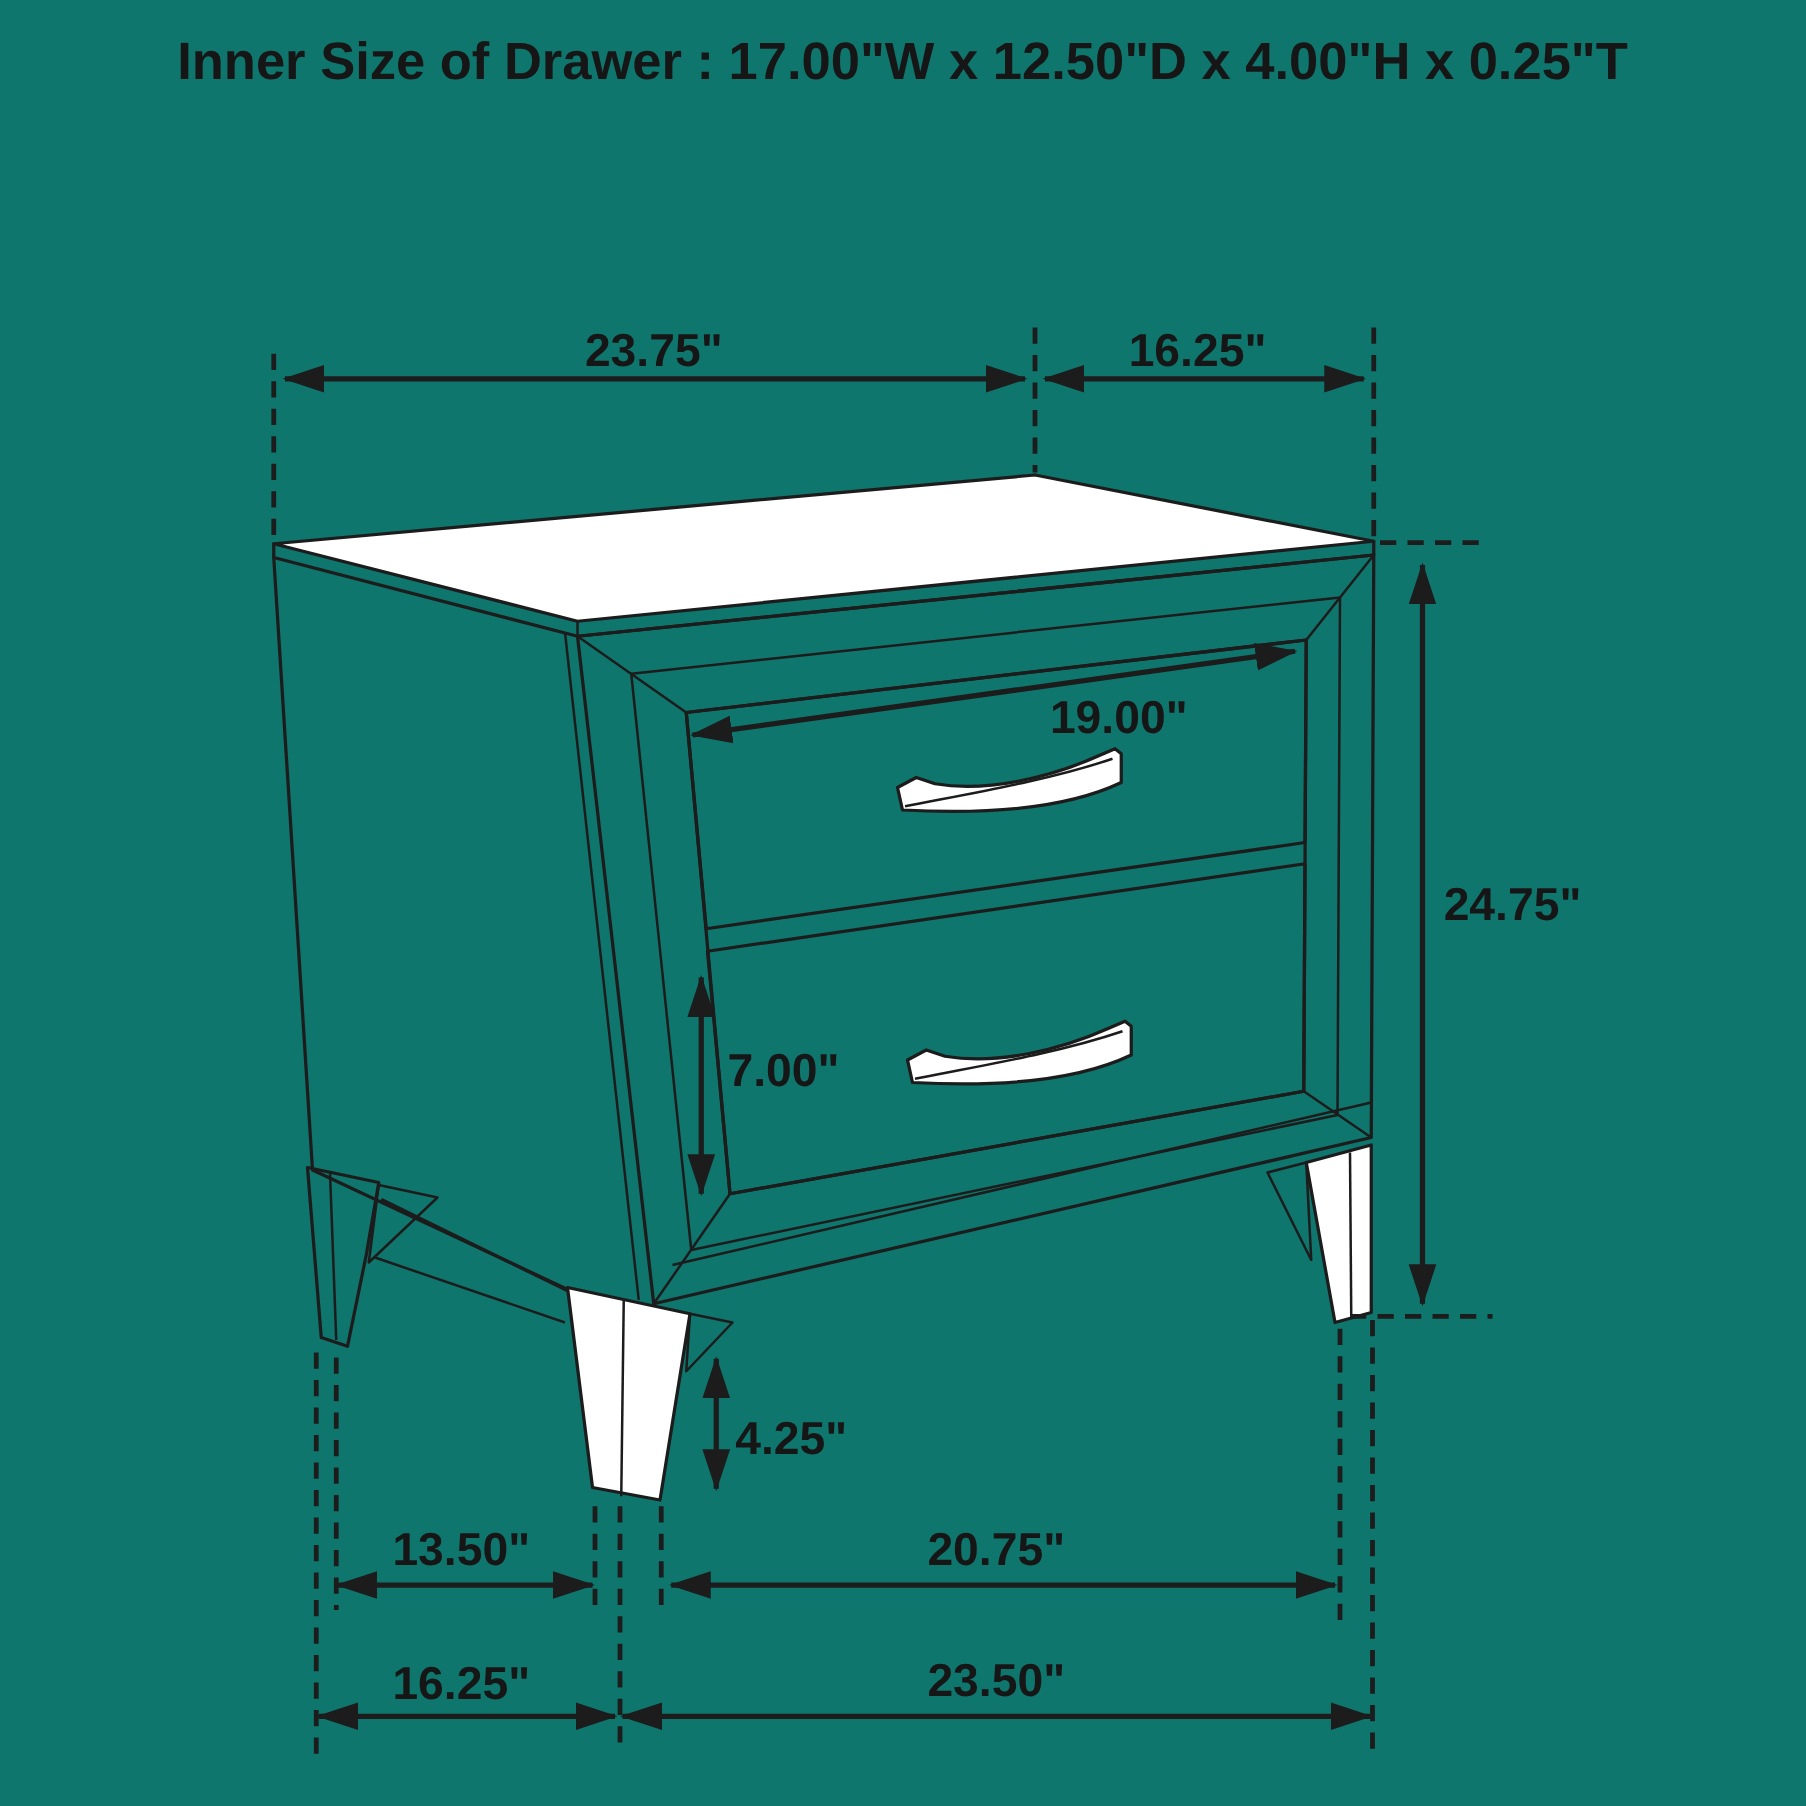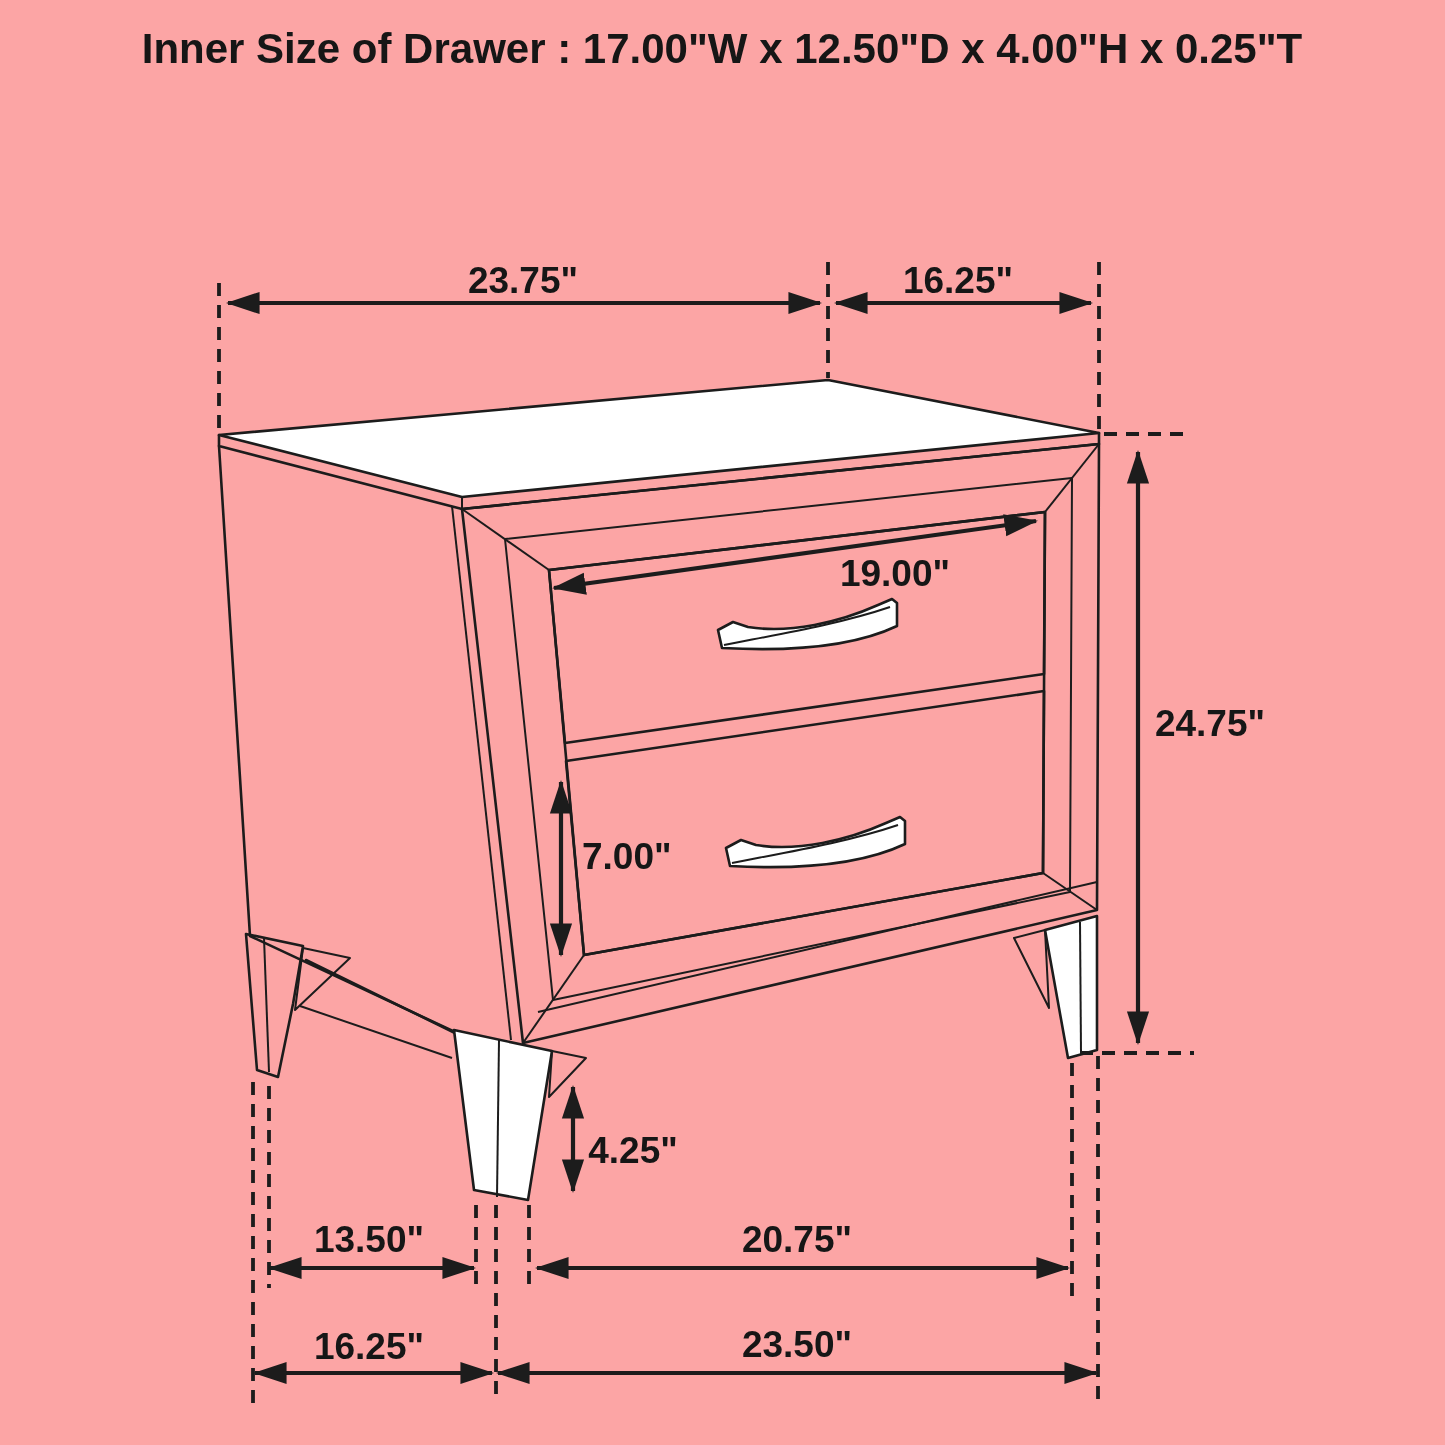--- a/index.html
+++ b/index.html
@@ -1,16 +1,16 @@
 <!DOCTYPE html>
 <html><head>
 <meta charset="utf-8">
 <style>
   html,body{margin:0;padding:0;background:#fff;}
-  #canvas{position:relative;width:1445px;height:1445px;background:#fca5a5;overflow:hidden;
+  #canvas{position:relative;width:1445px;height:1445px;background:#0f766e;overflow:hidden;
           font-family:"Liberation Sans",sans-serif;}
   svg{position:absolute;left:0;top:0;}
   .outline{stroke:#1c1c1c;stroke-width:2.6;fill:none;stroke-linejoin:round;stroke-linecap:round;}
   .outline-thin{stroke:#1c1c1c;stroke-width:2;fill:none;stroke-linejoin:round;}
   .whitefill{fill:#ffffff;}
   .dim{stroke:#1c1c1c;stroke-width:4.2;fill:none;}
   .ext{stroke:#1c1c1c;stroke-width:3.8;fill:none;stroke-dasharray:13 9;}
   .dim-label{font-weight:700;font-size:37px;fill:#161616;}
   .title-label{font-weight:700;font-size:42px;fill:#161616;}
 </style>

